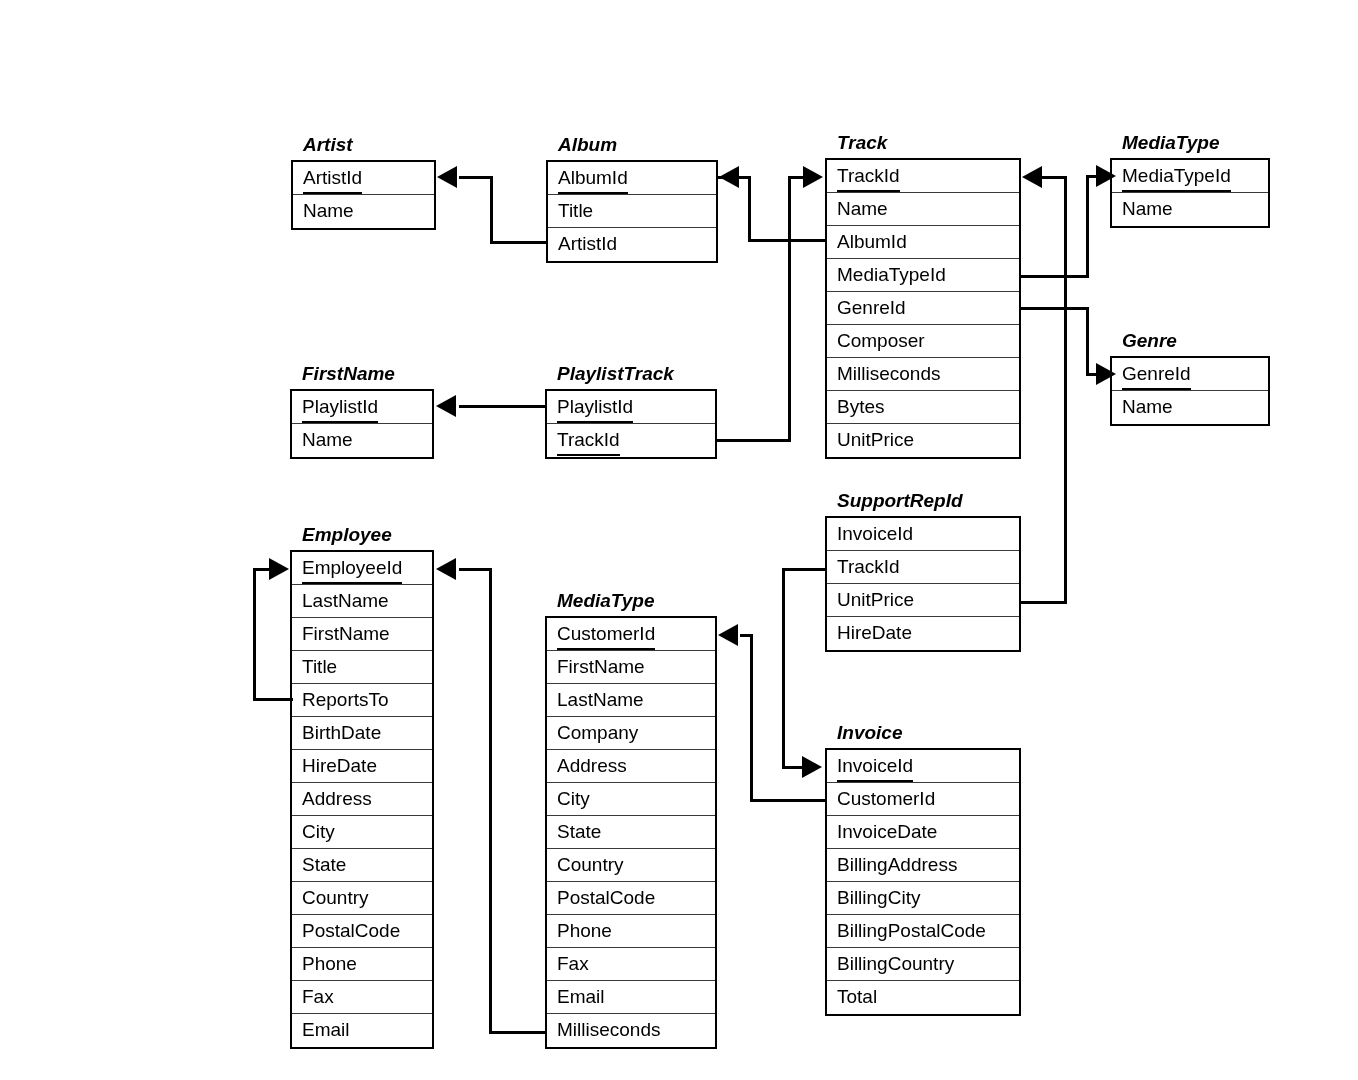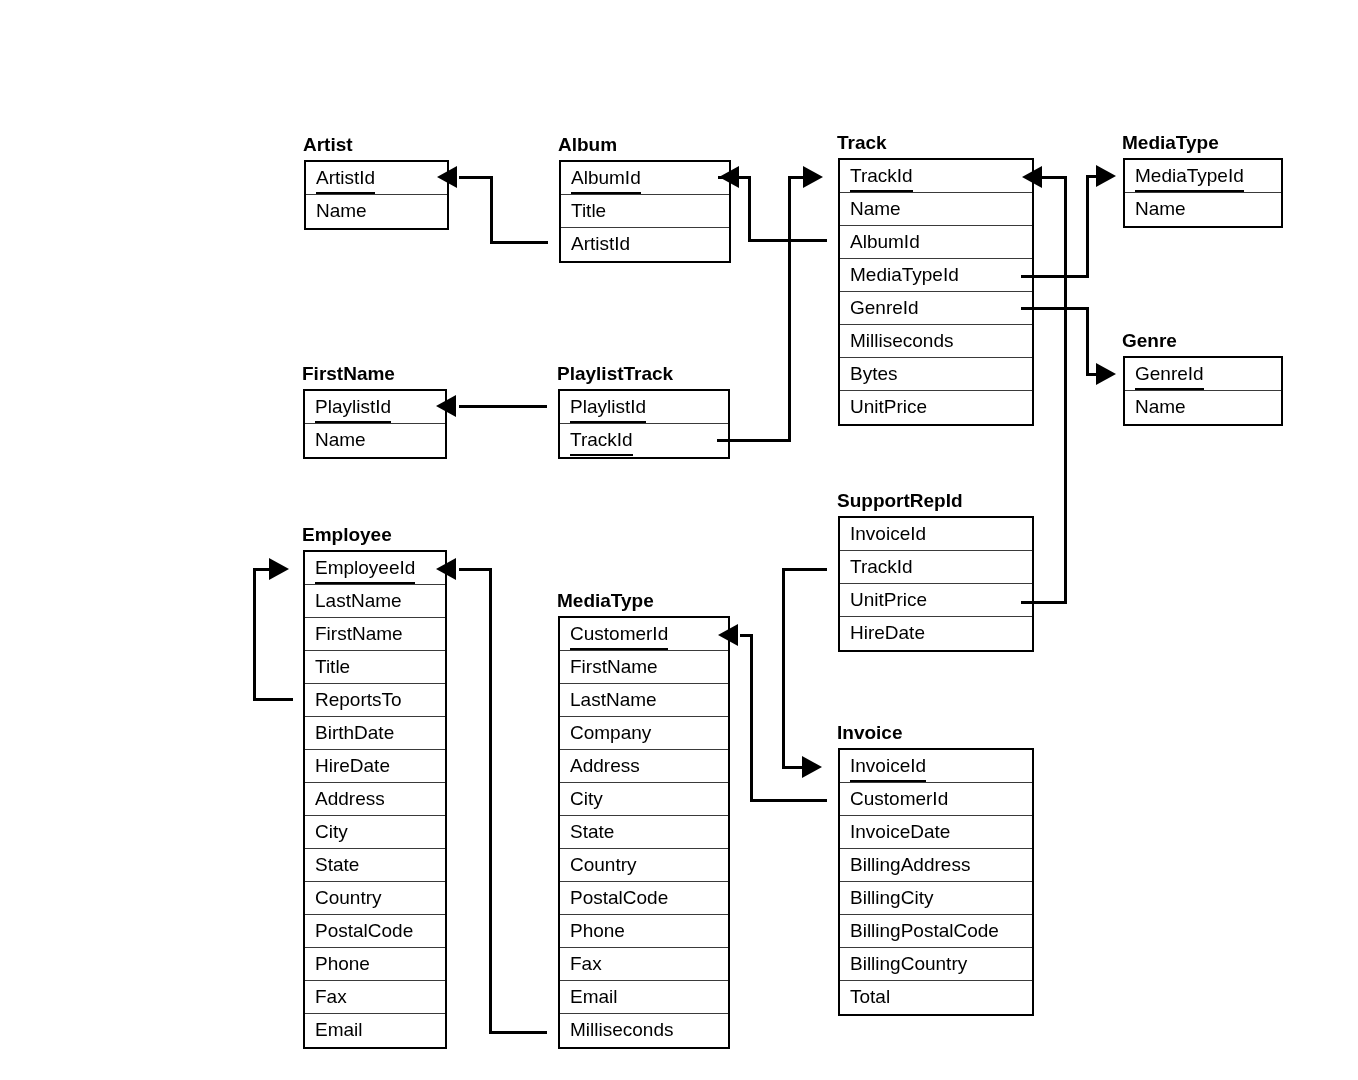--- a/index.html
+++ b/index.html
@@ -26,30 +26,30 @@
   }
   .entity-title {
     position: absolute;
     font-weight: bold;
     font-size: 19px;
     line-height: 22px;
     left: 12px;
     top: -26px;
     white-space: nowrap;
     color: #000;
+    font-style: italic;
   }
   .entity-box {
     position: absolute;
     left: 0;
     top: 0;
     width: 100%;
     border: 2px solid #000000;
     box-sizing: border-box;
     background: #ffffff;
-    margin-left: 13px;
   }
   .field {
     position: relative;
     box-sizing: border-box;
     height: 33px;
     line-height: 31px;
     padding-left: 10px;
     font-size: 19px;
     color: #000000;
     border-bottom: 1.6px solid #3a3a3a;
@@ -112,20 +112,21 @@
         </div>
       </div>
       <div class="entity" style="left: 825px; top: 158px; width: 196px;">
         <div class="entity-title">Track</div>
         <div class="entity-box">
           <div class="field pk"><span class="fname">TrackId</span></div>
           <div class="field"><span class="fname">Name</span></div>
           <div class="field"><span class="fname">AlbumId</span></div>
           <div class="field"><span class="fname">MediaTypeId</span></div>
           <div class="field"><span class="fname">GenreId</span></div>
+          <div class="field"><span class="fname">Composer</span></div>
           <div class="field"><span class="fname">Milliseconds</span></div>
           <div class="field"><span class="fname">Bytes</span></div>
           <div class="field"><span class="fname">UnitPrice</span></div>
         </div>
       </div>
       <div class="entity" style="left: 1110px; top: 158px; width: 160px;">
         <div class="entity-title">MediaType</div>
         <div class="entity-box">
           <div class="field pk"><span class="fname">MediaTypeId</span></div>
           <div class="field"><span class="fname">Name</span></div>

